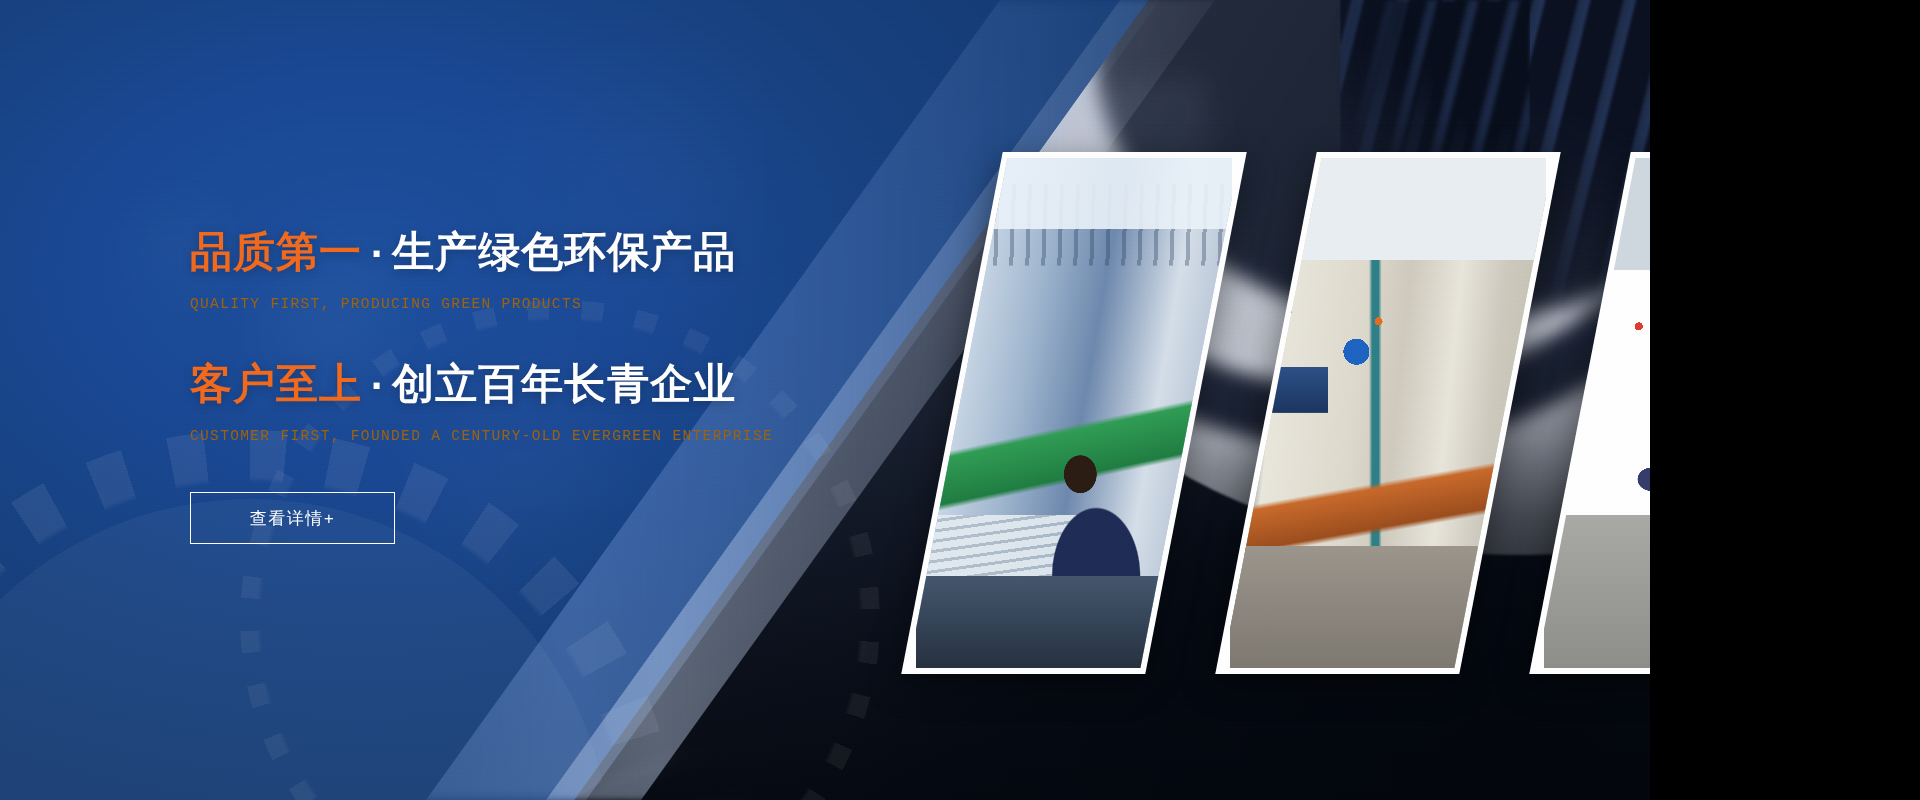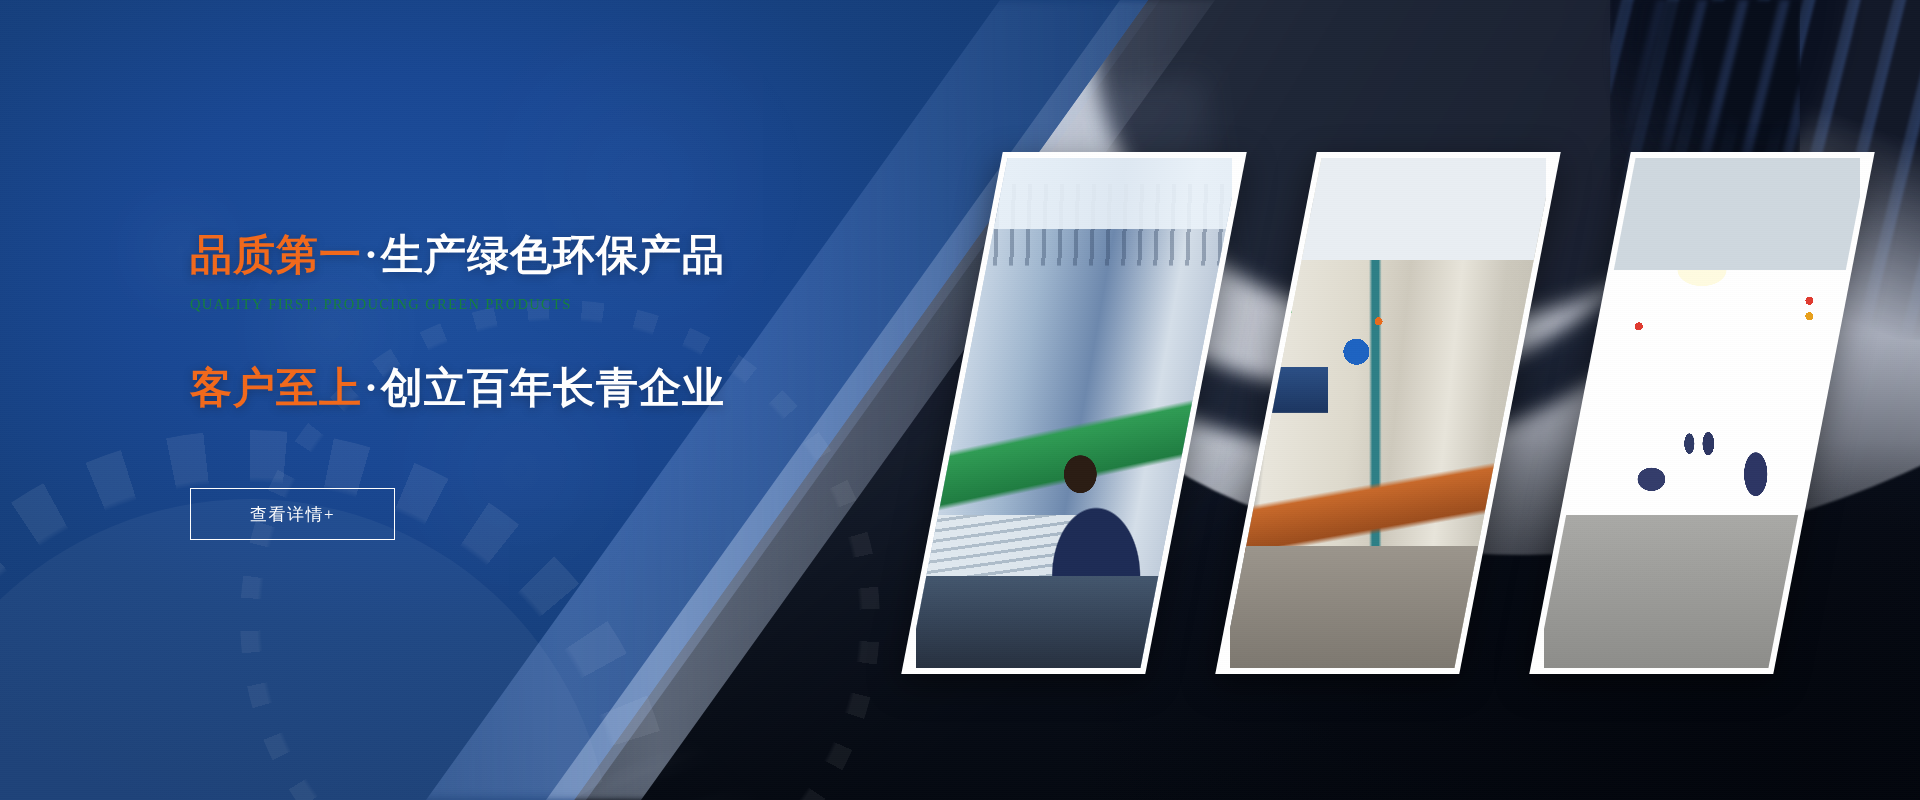--- a/index.html
+++ b/index.html
@@ -2,24 +2,24 @@
 <html><head>
 <meta charset="utf-8">
 <style>
   html, body {
     margin: 0;
     padding: 0;
     background: #000;
   }
   #banner {
     position: relative;
-    width: 1920px;
+    width: 1650px;
     height: 800px;
     overflow: hidden;
-    font-family: Liberation Serif, serif;
+    font-family: Liberation Mono, monospace;
     background: #0d1522;
   }
 
   
   .bg-base {
     position: absolute;
     inset: 0;
     background:
       radial-gradient(ellipse 700px 520px at 78% 4%, #2b3244 0%, #1a2030 45%, #111725 75%, #0c1220 100%),
       linear-gradient(160deg, #1b2234 0%, #141b2a 38%, #0d1320 70%, #070b14 100%);
@@ -224,28 +224,28 @@
   }
   .headline .accent { color: #f2691b; }
   .headline .dot {
     color: #ffffff;
     padding: 0 2px;
   }
   .subline {
     margin-top: 17px;
     font-size: 14.5px;
     letter-spacing: 1.35px;
-    color: #15803d;
+    color: #a16207;
     white-space: nowrap;
     font-weight: normal;
   }
   .headline.second { margin-top: 52px; }
 
   .cta {
-    margin-top: 76px;
+    margin-top: 48px;
     display: inline-flex;
     align-items: center;
     justify-content: center;
     width: 203px;
     height: 50px;
     border: 1.6px solid #ffffff;
     color: #ffffff;
     font-size: 17px;
     letter-spacing: 1.5px;
     background: transparent;
@@ -451,20 +451,21 @@
     <div class="headline">
       <span class="accent">品质第一</span><span class="dot">·</span><span>生产绿色环保产品</span>
     </div>
 
     <div class="subline">QUALITY FIRST, PRODUCING GREEN PRODUCTS</div>
 
     <div class="headline second">
       <span class="accent">客户至上</span><span class="dot">·</span><span>创立百年长青企业</span>
     </div>
 
+    <div class="subline">CUSTOMER FIRST, FOUNDED A CENTURY-OLD EVERGREEN ENTERPRISE</div>
 
     <div class="cta">查看详情+</div>
   </div>
 
   <div class="photos">
     <div class="card" id="card1">
       <div class="inner">
           <div class="photo ph1"></div>
         </div>
     </div>

